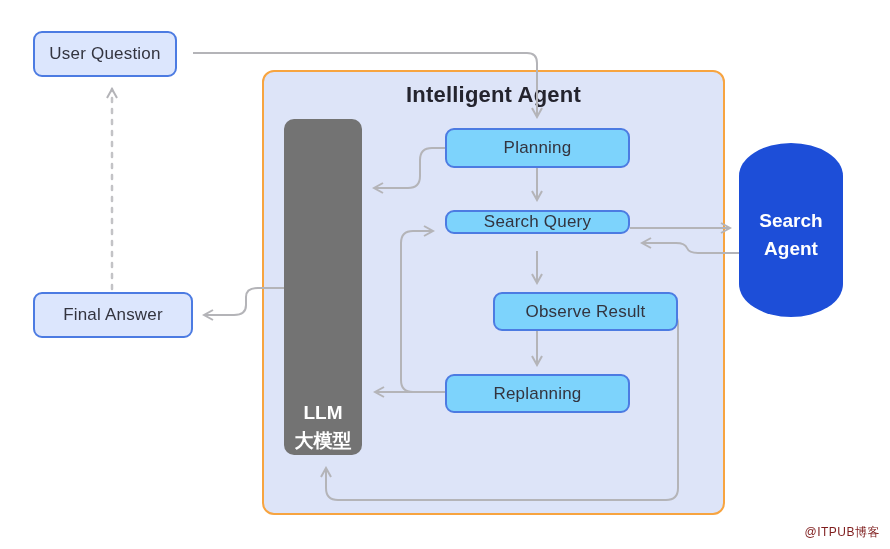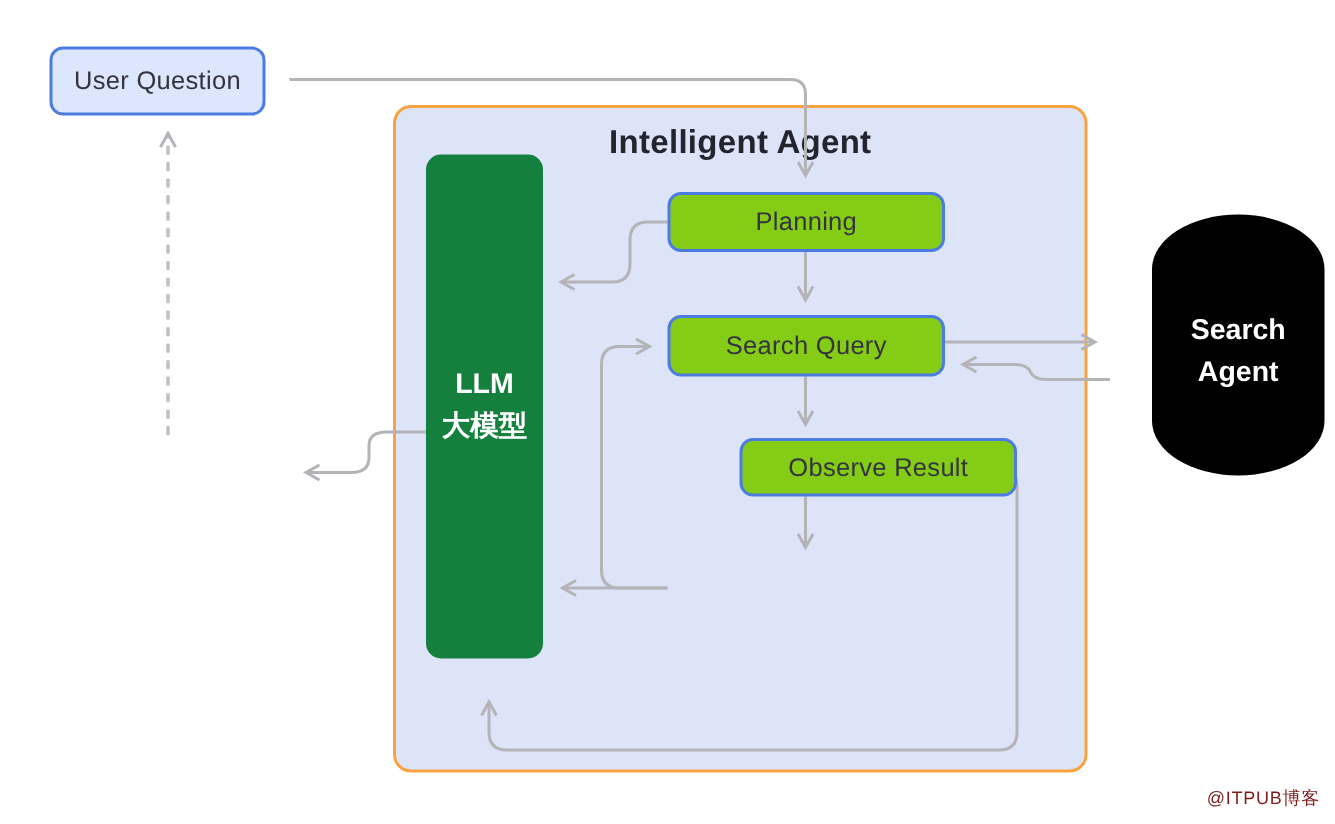--- a/index.html
+++ b/index.html
@@ -13,21 +13,21 @@
     width: 890px;
     height: 549px;
     background: #ffffff;
     overflow: hidden;
   }
   
   .node {
     position: absolute;
     box-sizing: border-box;
     border: 2.5px solid #4c7be2;
-    background: #84cc16;
+    background: #7dd3fc;
     border-radius: 9px;
     display: flex;
     align-items: center;
     justify-content: center;
     font-size: 17px;
     color: #33343f;
     letter-spacing: 0.2px;
   }
   .node.outer { background: #dce6fd; }
   
@@ -50,54 +50,53 @@
     text-align: center;
     font-size: 22px;
     font-weight: bold;
     color: #24242e;
     letter-spacing: 0.2px;
   }
   
   #llm-node {
     position: absolute;
     left: 284px;
-    top: 103px;
+    top: 119px;
     width: 78px;
     height: 336px;
-    background: #15803d;
+    background: #737373;
     border-radius: 10px;
     display: flex;
     flex-direction: column;
     align-items: center;
-    justify-content: center;
+    justify-content: flex-end;
     color: #ffffff;
     font-weight: bold;
     font-size: 19px;
     line-height: 28px;
   }
   
   #search-tool-node {
     position: absolute;
     left: 739px;
     top: 143px;
-    width: 115px;
+    width: 104px;
     height: 174px;
-    background: #000000;
+    background: #1d4ed8;
     border-radius: 60px / 38px;
     display: flex;
     flex-direction: column;
     align-items: center;
     justify-content: center;
     padding-top: 10px;
     box-sizing: border-box;
     color: #ffffff;
     font-weight: bold;
     font-size: 19px;
     line-height: 28px;
-    margin-left: 29px;
   }
   #edges-svg {
     position: absolute;
     left: 0; top: 0;
     width: 890px;
     height: 549px;
     pointer-events: none;
   }
   #edges-svg path { stroke: #b4b4b8; stroke-width: 2; fill: none; }
   #edges-svg path.dashed {
@@ -155,38 +154,44 @@
 
     <path d="M 630 312 H 666 Q 678 312 678 324 V 488 Q 678 500 666 500 H 338 Q 326 500 326 488 V 468" marker-end="url(#arrow)"></path>
 
     <path d="M 284 288 H 258 Q 246 288 246 297 V 305 Q 246 315 234 315 H 204" marker-end="url(#arrow)"></path>
   </svg>
 
   <div class="node outer" style="left:33px; top:31px; width:144px; height:46px;">
     <span>User Question</span>
   </div>
 
+  <div class="node outer" style="left:33px; top:292px; width:160px; height:46px;">
+    <span>Final Answer</span>
+  </div>
 
   <div id="llm-node">
     <span>LLM</span>
     <span>大模型</span>
   </div>
 
   <div class="node" style="left:445px; top:128px; width:185px; height:40px;">
     <span>Planning</span>
   </div>
 
-  <div class="node" style="left:445px; top:210px; width:185px; height:41px;">
+  <div class="node" style="left:445px; top:210px; width:185px; height:24px;">
     <span>Search Query</span>
   </div>
 
   <div class="node" style="left:445px; top:292px; width:185px; height:39px;margin-left:48px;">
     <span>Observe Result</span>
   </div>
 
+  <div class="node" style="left:445px; top:374px; width:185px; height:39px;">
+    <span>Replanning</span>
+  </div>
 
   <div id="search-tool-node">
     <span>Search</span>
     <span>Agent</span>
   </div>
 
   <div id="watermark">@ITPUB博客</div>
 
 </div>
 

